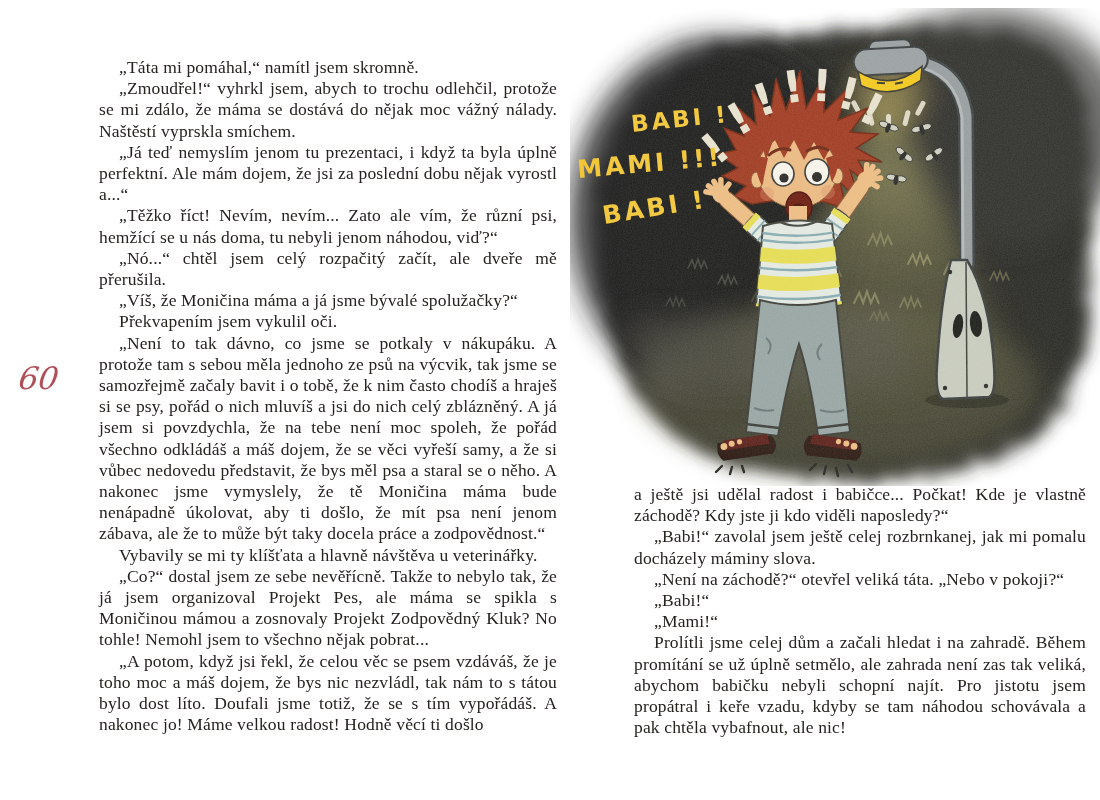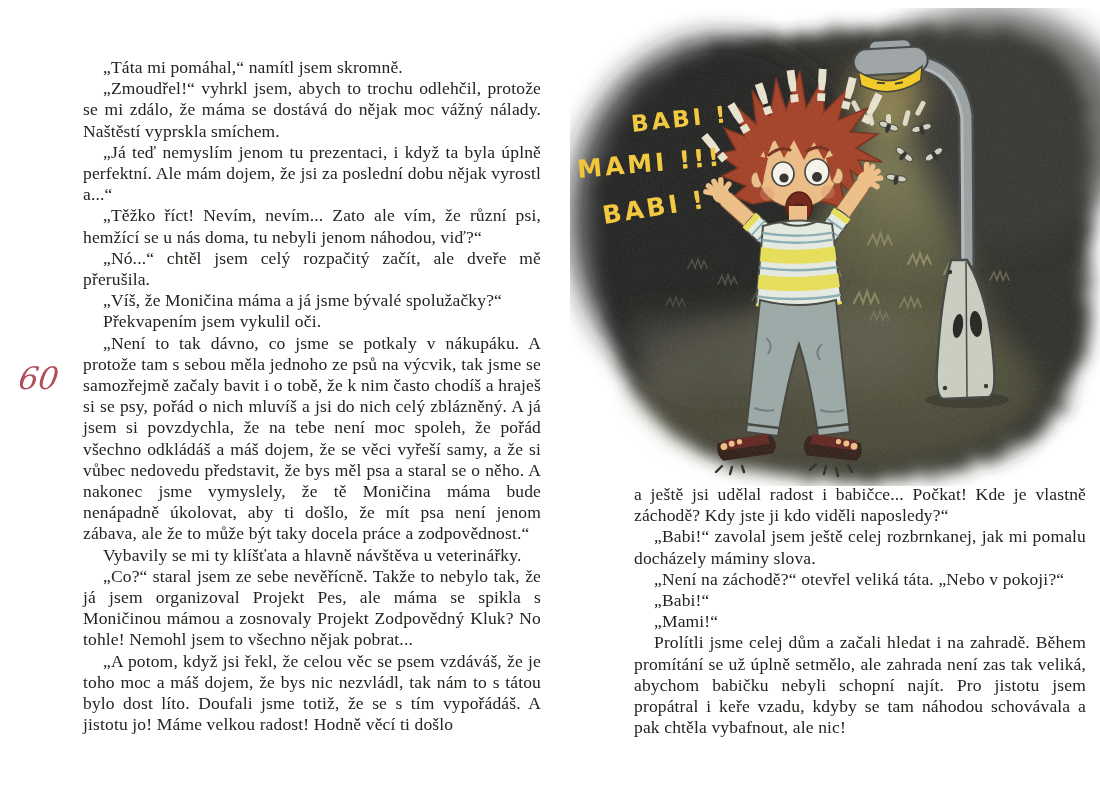--- a/index.html
+++ b/index.html
@@ -2,21 +2,21 @@
 <html lang="cs"><head>
 <meta charset="utf-8">
 <style>
   html,body{margin:0;padding:0;background:#ffffff;}
   .spread{
     position:relative;width:1100px;height:800px;background:#ffffff;overflow:hidden;
     font-family:"Liberation Serif", serif;color:#26231f;
   }
   .text-col{position:absolute;text-align:justify;font-size:17.5px;line-height:21.2px;
     letter-spacing:.15px;hyphens:auto;}
-  .text-col.left{left:83px;top:57px;width:458px;}
+  .text-col.left{left:99px;top:57px;width:458px;}
   .text-col.right{left:634px;top:484px;width:452px;}
   .text-col p{margin:0;text-indent:20px;}
   .text-col p.noindent{text-indent:0;}
   .page-number{
     position:absolute;left:19px;top:360px;font-size:31px;font-style:italic;
     font-family:"DejaVu Serif", serif;color:#b04f58;transform:skewX(-8deg);
   }
   .illustration{position:absolute;left:570px;top:8px;width:530px;height:478px;}
   .shout{font-family:"DejaVu Sans", sans-serif;font-weight:bold;letter-spacing:3px;}
   .bang{font-family:"DejaVu Sans", sans-serif;font-weight:bold;fill:#e6e1cd;}
@@ -31,22 +31,22 @@
   <div class="text-col left">
     <p>„Táta mi pomáhal,“ namítl jsem skromně.</p>
     <p>„Zmoudřel!“ vyhrkl jsem, abych to trochu odlehčil, protože se mi zdálo, že máma se dostává do nějak moc vážný nálady. Naštěstí vyprskla smíchem.</p>
     <p>„Já teď nemyslím jenom tu prezentaci, i když ta byla úplně perfektní. Ale mám dojem, že jsi za poslední dobu nějak vyrostl a...“</p>
     <p>„Těžko říct! Nevím, nevím... Zato ale vím, že různí psi, hemžící se u nás doma, tu nebyli jenom náhodou, viď?“</p>
     <p>„Nó...“ chtěl jsem celý rozpačitý začít, ale dveře mě přerušila.</p>
     <p>„Víš, že Moničina máma a já jsme bývalé spolužačky?“</p>
     <p>Překvapením jsem vykulil oči.</p>
     <p>„Není to tak dávno, co jsme se potkaly v nákupáku. A protože tam s sebou měla jednoho ze psů na výcvik, tak jsme se samozřejmě začaly bavit i o tobě, že k nim často chodíš a hraješ si se psy, pořád o nich mluvíš a jsi do nich celý zblázněný. A já jsem si povzdychla, že na tebe není moc spoleh, že pořád všechno odkládáš a máš dojem, že se věci vyřeší samy, a že si vůbec nedovedu představit, že bys měl psa a staral se o něho. A nakonec jsme vymyslely, že tě Moničina máma bude nenápadně úkolovat, aby ti došlo, že mít psa není jenom zábava, ale že to může být taky docela práce a zodpovědnost.“</p>
     <p>Vybavily se mi ty klíšťata a hlavně návštěva u veterinářky.</p>
-    <p>„Co?“ staral jsem ze sebe nevěřícně. Takže to nebylo tak, že já jsem organizoval Projekt Pes, ale máma se spikla s Moničinou mámou a zosnovaly Projekt Zodpovědný Kluk? No tohle! Nemohl jsem to všechno nějak pobrat...</p>
-    <p>„A potom, když jsi řekl, že celou věc se psem vzdáváš, že je toho moc a máš dojem, že bys nic nezvládl, tak nám to s tátou bylo dost líto. Doufali jsme totiž, že se s tím vypořádáš. A jistotu jo! Máme velkou radost! Hodně věcí ti došlo</p>
+    <p>„Co?“ dostal jsem ze sebe nevěřícně. Takže to nebylo tak, že já jsem organizoval Projekt Pes, ale máma se spikla s Moničinou mámou a zosnovaly Projekt Zodpovědný Kluk? No tohle! Nemohl jsem to všechno nějak pobrat...</p>
+    <p>„A potom, když jsi řekl, že celou věc se psem vzdáváš, že je toho moc a máš dojem, že bys nic nezvládl, tak nám to s tátou bylo dost líto. Doufali jsme totiž, že se s tím vypořádáš. A nakonec jo! Máme velkou radost! Hodně věcí ti došlo</p>
   </div>
 
   <svg class="illustration" viewBox="0 0 530 478" xmlns="http://www.w3.org/2000/svg">
     <defs>
       <filter id="roughblur" x="-25%" y="-25%" width="150%" height="150%">
         <feTurbulence type="fractalNoise" baseFrequency="0.09" numOctaves="3" result="t"></feTurbulence>
         <feDisplacementMap in="SourceGraphic" in2="t" scale="28"></feDisplacementMap>
         <feGaussianBlur stdDeviation="8"></feGaussianBlur>
       </filter>
       <filter id="softblur" x="-30%" y="-30%" width="160%" height="160%">

